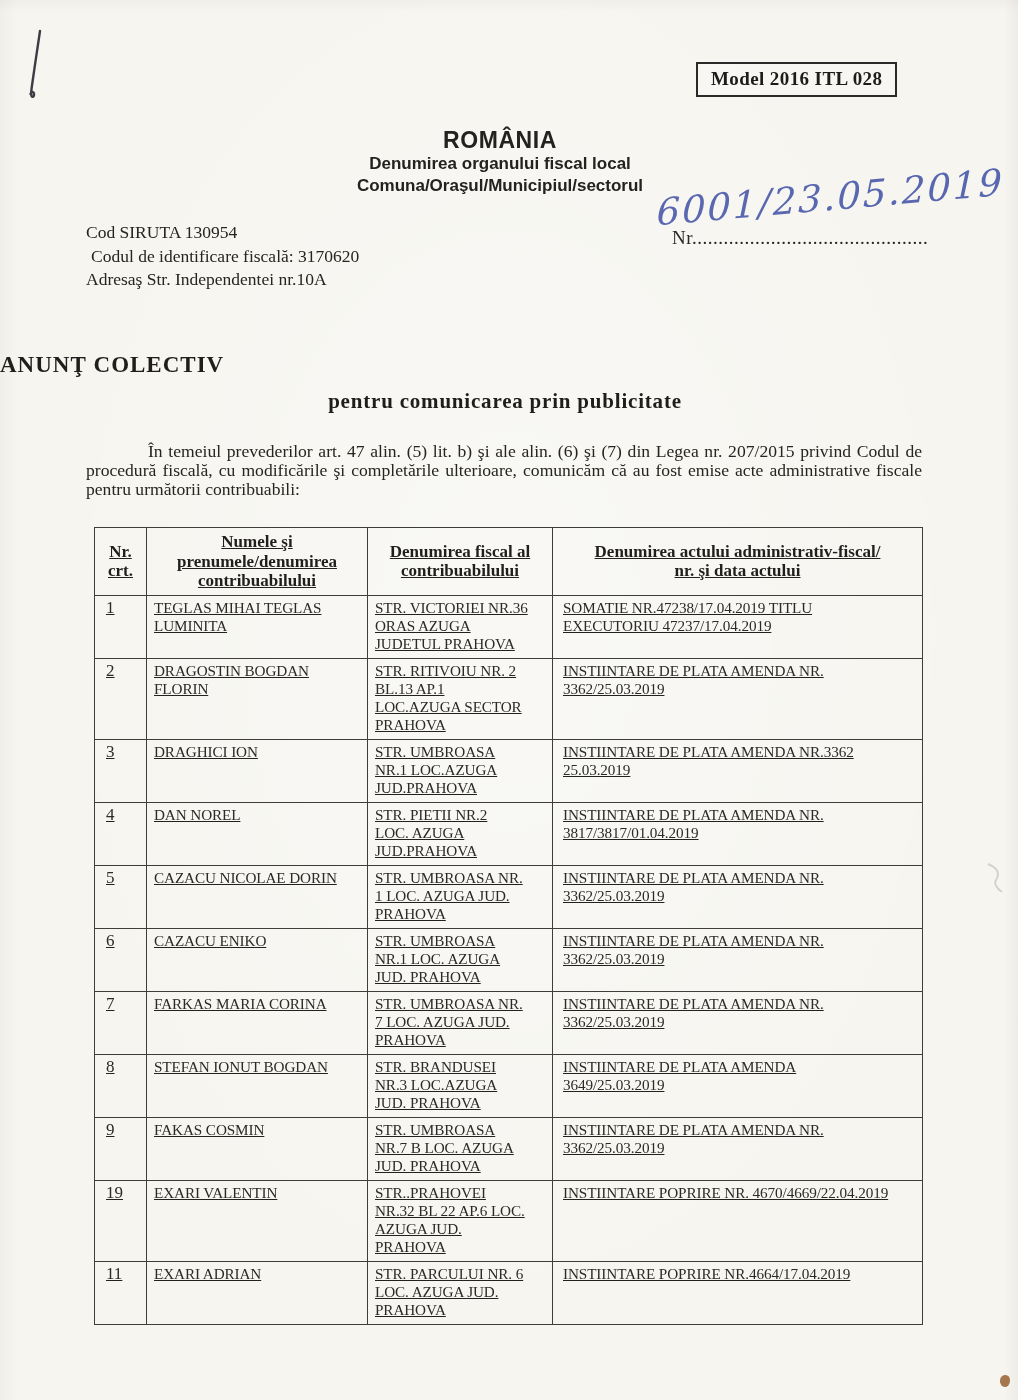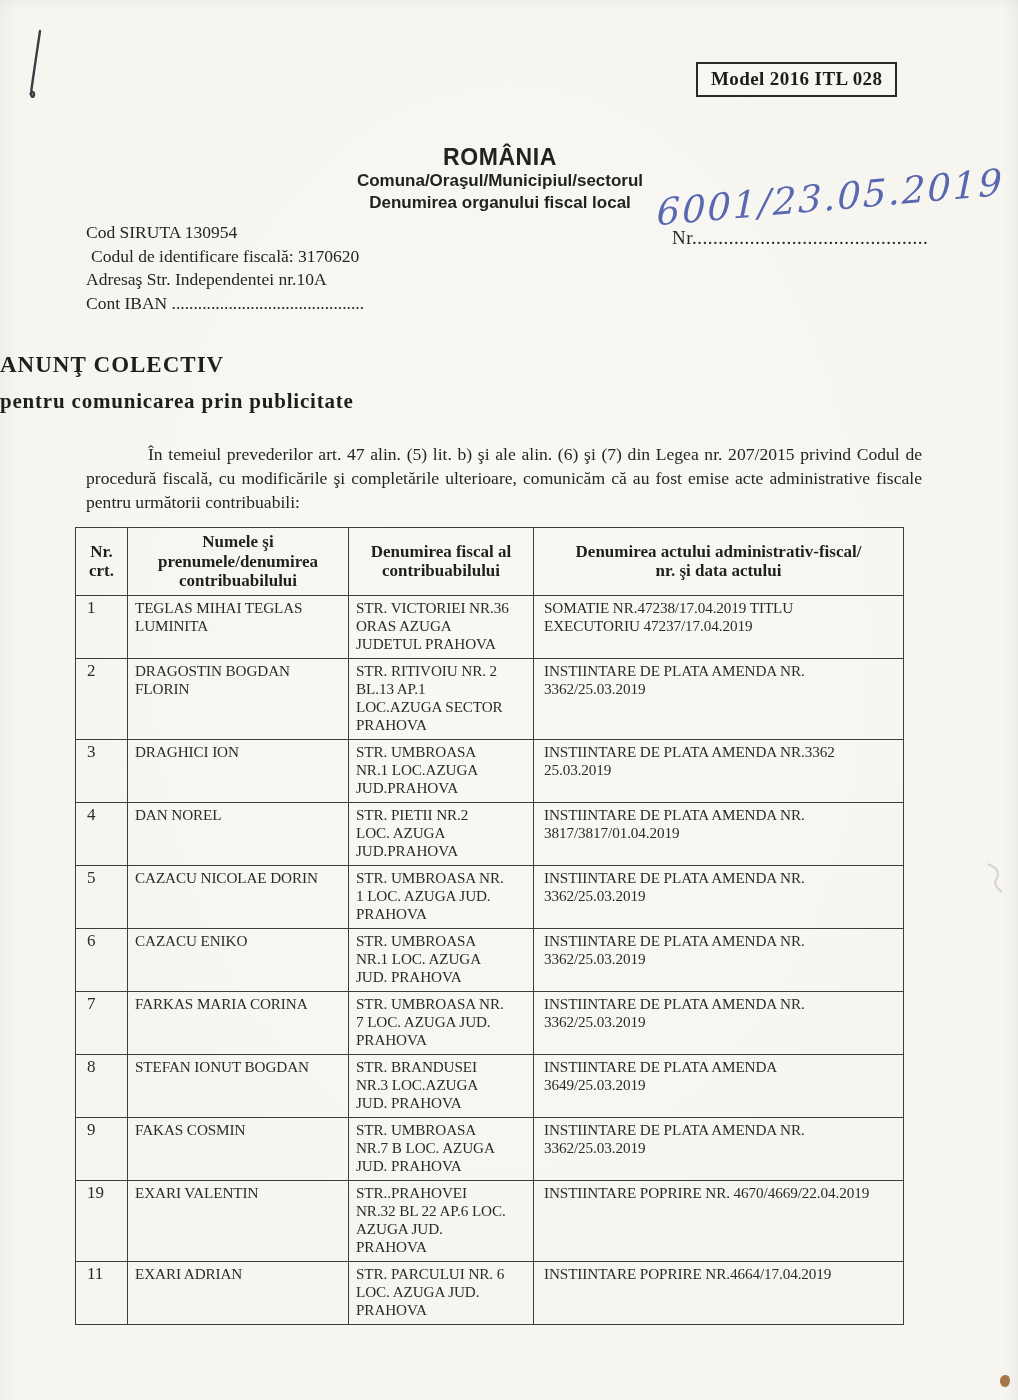--- a/index.html
+++ b/index.html
@@ -24,21 +24,21 @@
   .model-box{
     position:absolute;left:696px;top:62px;
     border:2px solid #2b2a28;
     padding:4px 13px 5px;
     font-weight:bold;font-size:19px;
     letter-spacing:.4px;color:#1d1c1a;
     background:rgba(255,255,255,0.15);
     text-align:center;
   }
   .header-center{
-    position:absolute;left:0;top:144px;width:1000px;
+    position:absolute;left:0;top:127px;width:1000px;
     text-align:center;
     font-family:"Liberation Sans", sans-serif;
     color:#232220;
   }
   .country{font-size:23px;font-weight:bold;letter-spacing:.6px;line-height:26px;}
   .subline{font-size:17px;font-weight:bold;line-height:22px;}
   .handwriting{
     position:absolute;left:656px;top:176px;
     font-family:"DejaVu Serif", serif;
     font-style:italic;
@@ -56,33 +56,34 @@
   .info-block{
     position:absolute;left:86px;top:221px;
     font-size:17.5px;line-height:23.5px;color:#26251f;
   }
   .info-block div:nth-child(2){padding-left:5px;}
   .doc-title{
     position:absolute;left:0;top:352px;width:1010px;
     font-weight:bold;font-size:23px;letter-spacing:1px;color:#1f1e1c;
   }
   .doc-subtitle{
-    position:absolute;left:0;top:389px;width:1010px;
+    position:absolute;left:0;top:389px;width:1010px;text-align:center;
     font-weight:bold;font-size:21px;letter-spacing:.8px;color:#1f1e1c;
   }
   .legal-paragraph{
     position:absolute;left:86px;top:442px;width:836px;
-    font-size:17.6px;line-height:24px;
+    font-size:17.6px;line-height:19px;
     text-align:justify;text-indent:62px;color:#26251f;
   }
   table.doc-table{
-    position:absolute;left:75px;top:527px;
+    position:absolute;left:94px;top:527px;
     width:828px;
     border-collapse:collapse;
     table-layout:fixed;
+    text-decoration:underline;
   }
   .doc-table col.c-nr{width:52px;}
   .doc-table col.c-name{width:221px;}
   .doc-table col.c-addr{width:185px;}
   .doc-table col.c-act{width:370px;}
   .doc-table th,.doc-table td{
     border:1.4px solid #3e3d3a;
     vertical-align:top;
     white-space:pre-line;
   }
@@ -117,33 +118,32 @@
   <svg class="pen-stroke" width="26" height="80" viewBox="0 0 26 80">
     <path d="M16,5 C14.5,16 11,38 8.5,56 C7.5,63 6.5,68 7.5,70 C8.5,72 10.5,70.5 10,67.5 C9.5,65 7,65.5 6.5,68" fill="none" stroke="#3c3c44" stroke-width="2.4" stroke-linecap="round"></path>
   </svg>
 
   <div class="model-box">
     <span>Model 2016 ITL 028</span>
   </div>
 
   <div class="header-center">
     <div class="country">ROMÂNIA</div>
+    <div class="subline">Denumirea organului fiscal local</div>
     <div class="subline">Comuna/Oraşul/Municipiul/sectorul</div>
-    <div class="subline">Denumirea organului fiscal local</div>
   </div>
 
   <div class="handwriting">6001/23.05.2019</div>
 
   <div class="nr-line">Nr.............................................</div>
 
   <div class="info-block">
     <div>Cod SIRUTA 130954</div>
     <div>Codul de identificare fiscală: 3170620</div>
     <div>Adresaş Str. Independentei nr.10A</div>
-    <div>Cont IBAN ............................................</div>
   </div>
 
   <div class="doc-title">ANUNŢ COLECTIV</div>
   <div class="doc-subtitle">pentru comunicarea prin publicitate</div>
 
   <div class="legal-paragraph">În temeiul prevederilor art. 47 alin. (5) lit. b) şi ale alin. (6) şi (7) din Legea nr. 207/2015 privind Codul de procedură fiscală, cu modificările şi completările ulterioare, comunicăm că au fost emise acte administrative fiscale pentru următorii contribuabili:</div>
 
   <table class="doc-table">
     <colgroup>
       <col class="c-nr">

